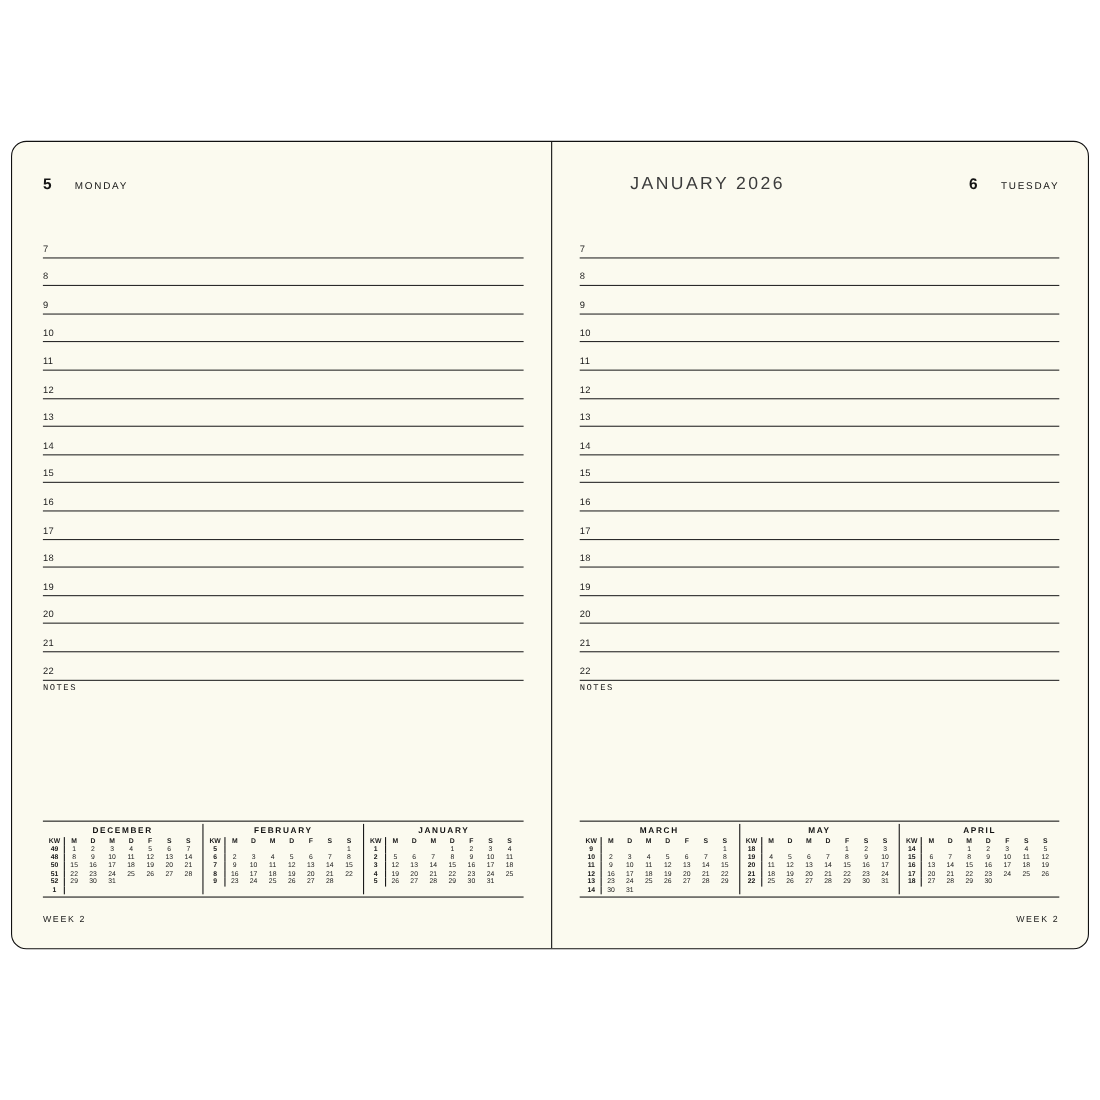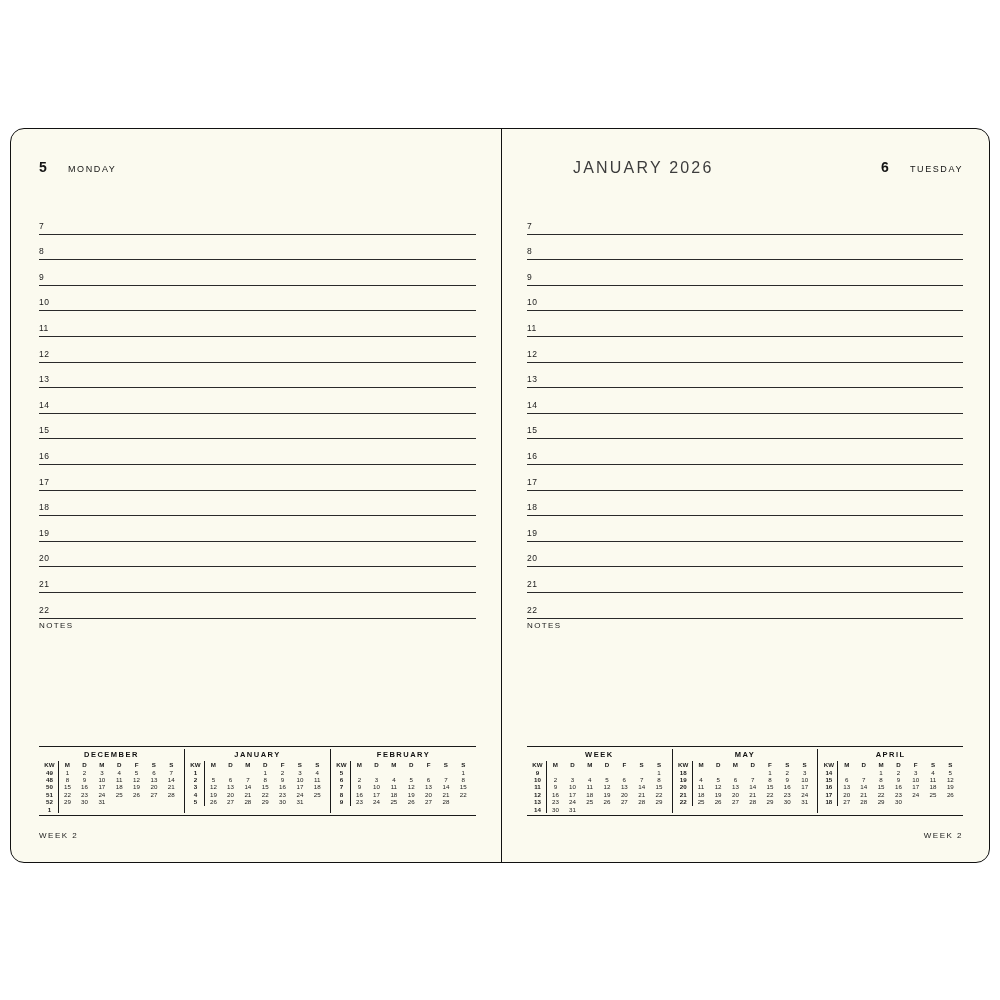--- a/index.html
+++ b/index.html
@@ -95,20 +95,21 @@
     position: absolute;
     left: 0;
     bottom: 3px;
     font-size: 8.5px;
     color: #1a1a1a;
     letter-spacing: .4px;
   }
   .notes-row {
     position: relative;
     height: 18px;
+    font-family: Liberation Mono, monospace;
   }
   .notes-row .lbl {
     position: absolute;
     left: 0;
     top: 2px;
     font-size: 8px;
     letter-spacing: 1.4px;
     color: #1a1a1a;
   }
 
@@ -321,20 +322,89 @@
                 <td></td>
                 <td></td>
                 <td></td>
                 <td class="wknd"></td>
                 <td class="wknd"></td>
               </tr>
             </tbody>
           </table>
         </div>
         <div class="mini">
+          <div class="mini-title">FEBRUARY</div>
+          <table class="mini-tbl">
+            <thead>
+              <tr>
+                <th class="kw">KW</th>
+                <th>M</th>
+                <th>D</th>
+                <th>M</th>
+                <th>D</th>
+                <th>F</th>
+                <th>S</th>
+                <th>S</th>
+              </tr>
+            </thead>
+            <tbody>
+              <tr>
+                <td class="kw">5</td>
+                <td></td>
+                <td></td>
+                <td></td>
+                <td></td>
+                <td></td>
+                <td class="wknd"></td>
+                <td class="wknd">1</td>
+              </tr>
+              <tr>
+                <td class="kw">6</td>
+                <td>2</td>
+                <td>3</td>
+                <td>4</td>
+                <td>5</td>
+                <td>6</td>
+                <td class="wknd">7</td>
+                <td class="wknd">8</td>
+              </tr>
+              <tr>
+                <td class="kw">7</td>
+                <td>9</td>
+                <td>10</td>
+                <td>11</td>
+                <td>12</td>
+                <td>13</td>
+                <td class="wknd">14</td>
+                <td class="wknd">15</td>
+              </tr>
+              <tr>
+                <td class="kw">8</td>
+                <td>16</td>
+                <td>17</td>
+                <td>18</td>
+                <td>19</td>
+                <td>20</td>
+                <td class="wknd">21</td>
+                <td class="wknd">22</td>
+              </tr>
+              <tr>
+                <td class="kw">9</td>
+                <td>23</td>
+                <td>24</td>
+                <td>25</td>
+                <td>26</td>
+                <td>27</td>
+                <td class="wknd">28</td>
+                <td class="wknd"></td>
+              </tr>
+            </tbody>
+          </table>
+        </div>
+        <div class="mini">
           <div class="mini-title">JANUARY</div>
           <table class="mini-tbl">
             <thead>
               <tr>
                 <th class="kw">KW</th>
                 <th>M</th>
                 <th>D</th>
                 <th>M</th>
                 <th>D</th>
                 <th>F</th>
@@ -389,89 +459,20 @@
                 <td>27</td>
                 <td>28</td>
                 <td>29</td>
                 <td>30</td>
                 <td class="wknd">31</td>
                 <td class="wknd"></td>
               </tr>
             </tbody>
           </table>
         </div>
-        <div class="mini">
-          <div class="mini-title">FEBRUARY</div>
-          <table class="mini-tbl">
-            <thead>
-              <tr>
-                <th class="kw">KW</th>
-                <th>M</th>
-                <th>D</th>
-                <th>M</th>
-                <th>D</th>
-                <th>F</th>
-                <th>S</th>
-                <th>S</th>
-              </tr>
-            </thead>
-            <tbody>
-              <tr>
-                <td class="kw">5</td>
-                <td></td>
-                <td></td>
-                <td></td>
-                <td></td>
-                <td></td>
-                <td class="wknd"></td>
-                <td class="wknd">1</td>
-              </tr>
-              <tr>
-                <td class="kw">6</td>
-                <td>2</td>
-                <td>3</td>
-                <td>4</td>
-                <td>5</td>
-                <td>6</td>
-                <td class="wknd">7</td>
-                <td class="wknd">8</td>
-              </tr>
-              <tr>
-                <td class="kw">7</td>
-                <td>9</td>
-                <td>10</td>
-                <td>11</td>
-                <td>12</td>
-                <td>13</td>
-                <td class="wknd">14</td>
-                <td class="wknd">15</td>
-              </tr>
-              <tr>
-                <td class="kw">8</td>
-                <td>16</td>
-                <td>17</td>
-                <td>18</td>
-                <td>19</td>
-                <td>20</td>
-                <td class="wknd">21</td>
-                <td class="wknd">22</td>
-              </tr>
-              <tr>
-                <td class="kw">9</td>
-                <td>23</td>
-                <td>24</td>
-                <td>25</td>
-                <td>26</td>
-                <td>27</td>
-                <td class="wknd">28</td>
-                <td class="wknd"></td>
-              </tr>
-            </tbody>
-          </table>
-        </div>
       </div>
 
     <div class="week-foot">WEEK 2</div>
   </div>
 
   <div class="page right">
     <div class="page-header">
       <div class="month-title">JANUARY 2026</div>
       <div class="day-head right-align">
         <span class="day-num">6</span>
@@ -529,21 +530,21 @@
           <span class="lbl">22</span>
         </div>
       </div>
 
     <div class="notes-row">
       <span class="lbl">NOTES</span>
     </div>
 
     <div class="mini-wrap" id="right-minis">
         <div class="mini">
-          <div class="mini-title">WEEK</div>
+          <div class="mini-title">MARCH</div>
           <table class="mini-tbl">
             <thead>
               <tr>
                 <th class="kw">KW</th>
                 <th>M</th>
                 <th>D</th>
                 <th>M</th>
                 <th>D</th>
                 <th>F</th>
                 <th>S</th>

